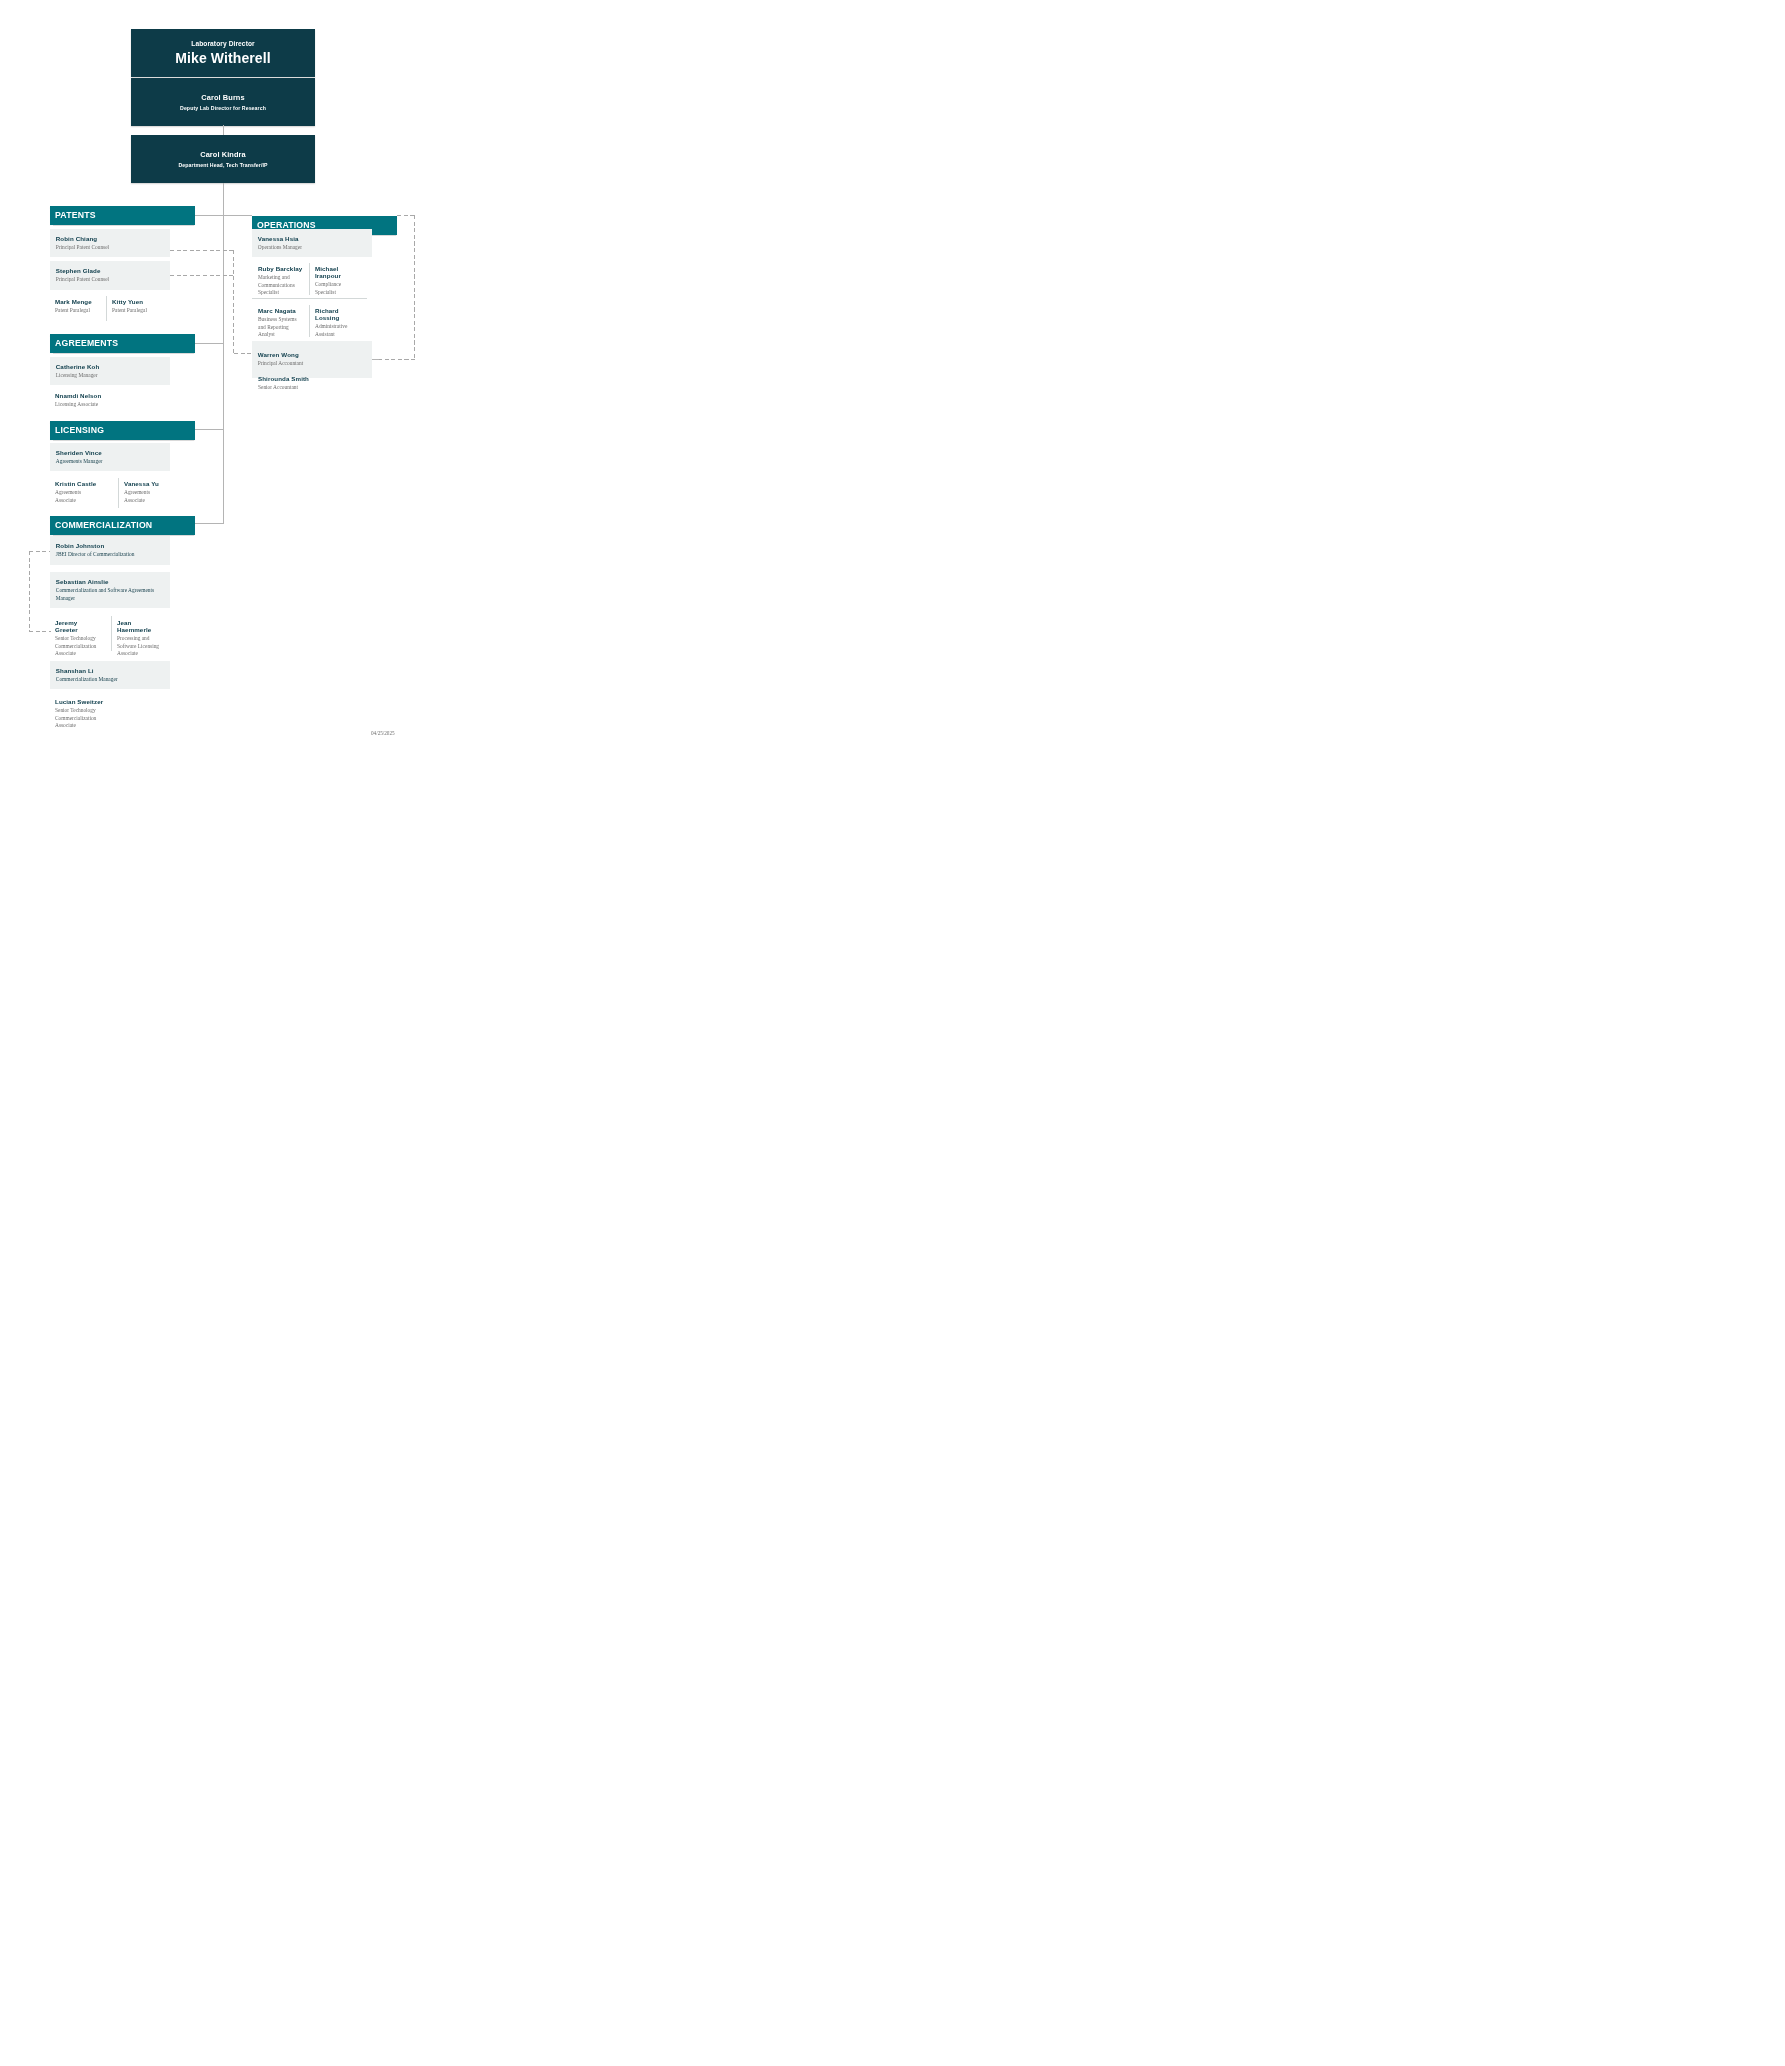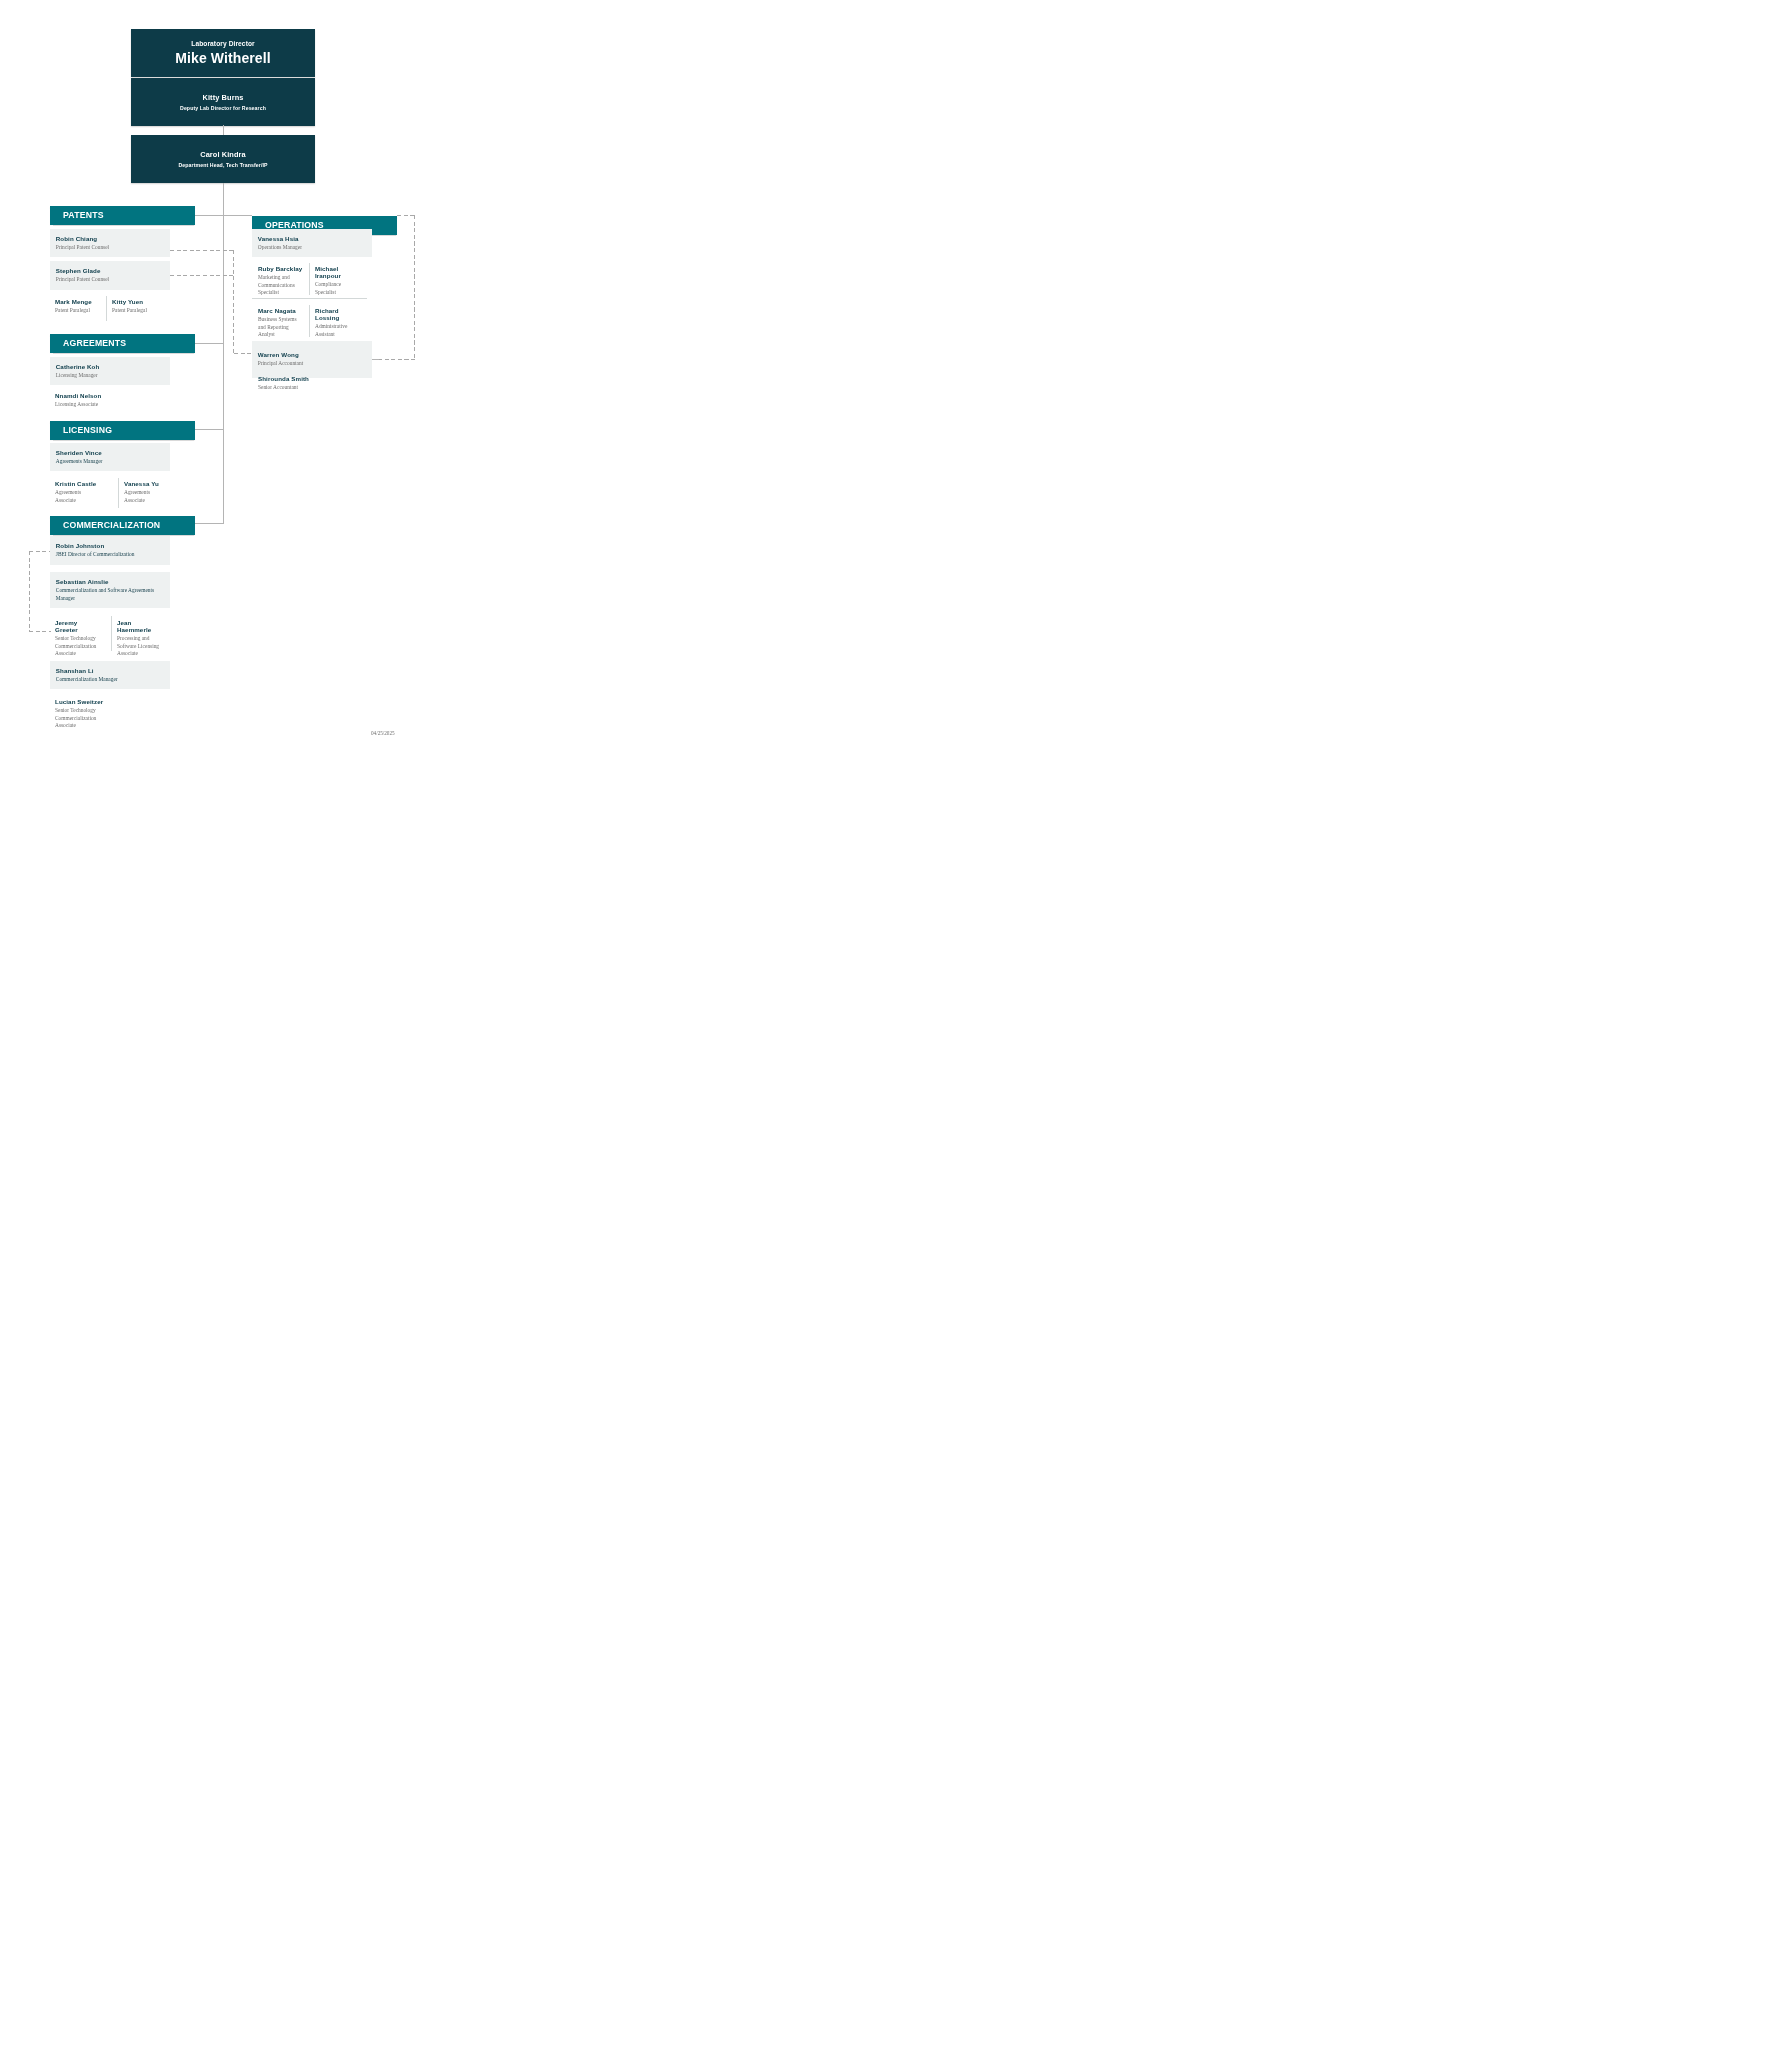--- a/index.html
+++ b/index.html
@@ -6,21 +6,21 @@
   #page{position:relative;width:446px;height:759px;background:#ffffff;overflow:hidden;
         font-family:"Liberation Sans",sans-serif;}
   .navybox{position:absolute;left:131px;width:184px;background:#0d3b48;color:#ffffff;
            display:flex;flex-direction:column;align-items:center;justify-content:center;
            text-align:center;box-shadow:0 0.8px 1.2px rgba(0,0,0,.18);}
   .role{font-size:6.6px;font-weight:bold;letter-spacing:0.1px;}
   .bigname{font-size:14px;font-weight:bold;margin-top:3.3px;letter-spacing:0.1px;}
   .medname{font-size:7.4px;font-weight:bold;letter-spacing:0.1px;}
   .subtitle{font-size:5.2px;font-weight:bold;margin-top:3.3px;letter-spacing:0.1px;}
   .hdr{position:absolute;width:145px;height:18.6px;background:#017480;color:#ffffff;
-       font-size:8.7px;font-weight:bold;line-height:18.6px;padding-left:13px;
+       font-size:8.7px;font-weight:bold;line-height:18.6px;padding-left:5px;
        box-sizing:border-box;letter-spacing:0.2px;box-shadow:0 0.8px 0.8px rgba(0,0,0,.15);}
   .card{position:absolute;background:#eef1f1;display:flex;flex-direction:column;
         justify-content:center;padding-left:5.8px;box-sizing:border-box;}
   .free{position:absolute;}
   .name{font-size:6.2px;font-weight:bold;color:#12404e;letter-spacing:0.1px;}
   .title{font-family:"Liberation Serif",serif;font-size:5.4px;color:#6d6d6d;
          margin-top:2.1px;line-height:1.42;}
   .title.dark{color:#1d4551;}
   .vline,.hline{position:absolute;background:#b4b4b4;}
   .vdiv{position:absolute;width:0.4px;background:#d3d8d8;}
@@ -34,21 +34,21 @@
 </head>
 <body>
 
 <div id="page">
 
   <div class="navybox" style="top:29px;height:48px;">
     <div class="role">Laboratory Director</div>
     <div class="bigname">Mike Witherell</div>
   </div>
   <div class="navybox" style="top:78px;height:48px;">
-    <div class="medname">Kitty Burns</div>
+    <div class="medname">Carol Burns</div>
     <div class="subtitle">Deputy Lab Director for Research</div>
   </div>
   <div class="navybox" style="top:135px;height:48px;">
     <div class="medname">Carol Kindra</div>
     <div class="subtitle">Department Head, Tech Transfer/IP</div>
   </div>
 
   <div class="vline" style="left:223px;top:125px;width:0.8px;height:10px;"></div>
   <div class="vline" style="left:223px;top:183px;width:0.8px;height:341px;"></div>
   <div class="hline" style="left:194px;top:215px;width:58px;height:0.8px;"></div>

